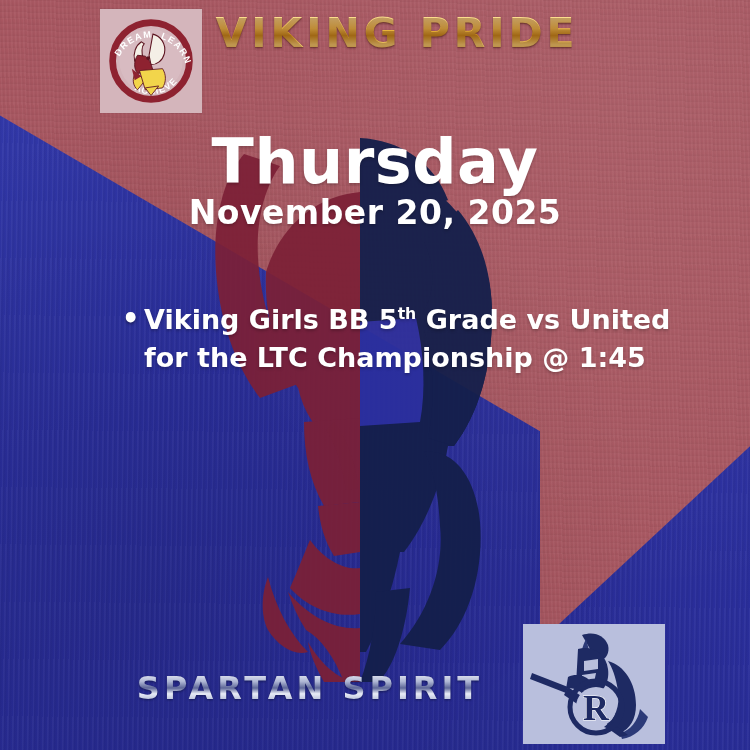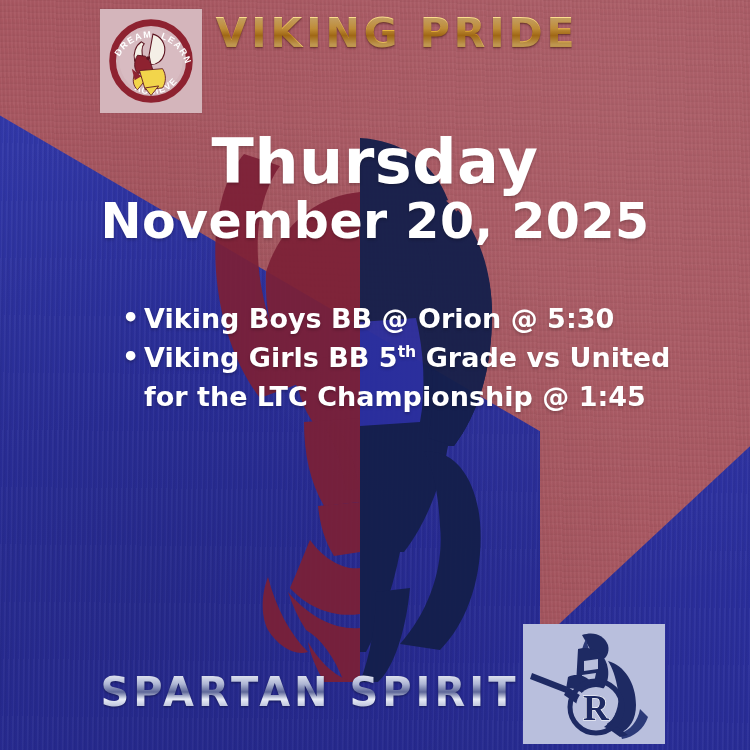--- a/index.html
+++ b/index.html
@@ -123,21 +123,21 @@
     letter-spacing: 0.5px;
     text-shadow: 0 2px 3px rgba(0,0,0,0.20);
     margin-top: 12px;
   }
   .headline-date {
     position: absolute;
     left: 0; right: 0;
     top: 196px;
     text-align: center;
     font-family: "DejaVu Sans", sans-serif;
-    font-size: 49px;
+    font-size: 33px;
     font-weight: bold;
     color: #ffffff;
     line-height: 1.05;
     letter-spacing: 0.5px;
     text-shadow: 0 2px 3px rgba(0,0,0,0.20);
   }
 
   .events {
     position: absolute;
     left: 118px;
@@ -172,21 +172,21 @@
   }
 
   
   .spartan-spirit {
     position: absolute;
     left: 95px;
     top: 672px;
     width: 430px;
     text-align: center;
     font-family: "DejaVu Sans", sans-serif;
-    font-size: 40px;
+    font-size: 32px;
     font-weight: bold;
     letter-spacing: 4px;
     line-height: 1;
     color: #ccd2e6;
     background: linear-gradient(180deg, #f2f4fb 0%, #aeb6d4 30%, #5e6798 50%, #e8ecf7 68%, #9aa3c6 100%);
     -webkit-background-clip: text;
     background-clip: text;
     -webkit-text-fill-color: transparent;
     filter: drop-shadow(0 1px 1px rgba(10,12,50,0.55));
   }
@@ -306,21 +306,21 @@
   </div>
 
   <div class="viking-pride">VIKING PRIDE</div>
 
   <div class="headline-day">Thursday</div>
 
   <div class="headline-date">November 20, 2025</div>
 
   <ul class="events">
     <li>
-      <span class="bullet">•</span><span>Viking Boys BB @ Orion @ 5:30</span>
+      <span class="bullet">•</span>
     </li>
     <li>
       <span class="bullet">•</span><span>Viking Girls BB 5</span><sup>th</sup><span> Grade vs United for the LTC Championship @ 1:45</span>
     </li>
   </ul>
 
   <div class="spartan-spirit">SPARTAN SPIRIT</div>
 
   <div class="logo-box-spartan">
     <svg viewBox="0 0 140 118" xmlns="http://www.w3.org/2000/svg" aria-hidden="true">

